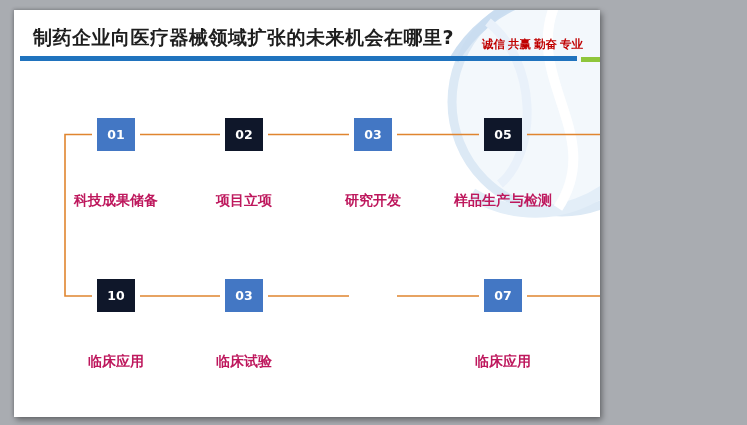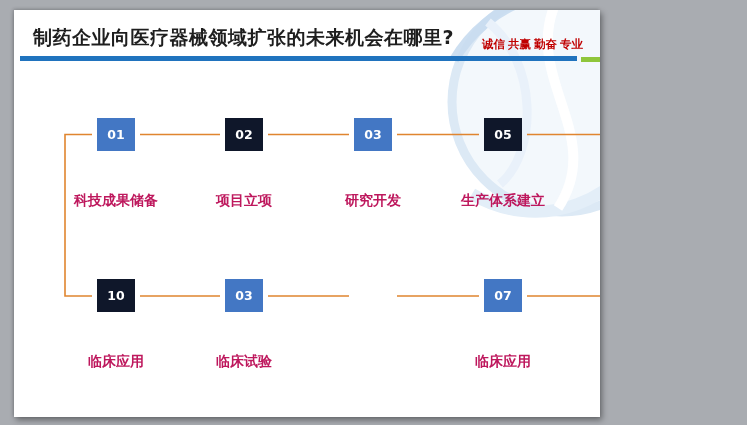--- a/index.html
+++ b/index.html
@@ -134,21 +134,21 @@
     <div class="node col1 row-top">
       <div class="numbox c-green">02</div>
       <div class="nlabel">项目立项</div>
     </div>
     <div class="node col2 row-top">
       <div class="numbox c-blue">03</div>
       <div class="nlabel">研究开发</div>
     </div>
     <div class="node col3 row-top">
       <div class="numbox c-green">05</div>
-      <div class="nlabel">生产体系建立</div>
+      <div class="nlabel">样品生产与检测</div>
     </div>
     <div class="node col4 row-top">
       <div class="numbox c-blue">05</div>
     </div>
 
     <div class="node col0 row-bottom">
       <div class="numbox c-green">10</div>
       <div class="nlabel">临床应用</div>
     </div>
     <div class="node col1 row-bottom">

